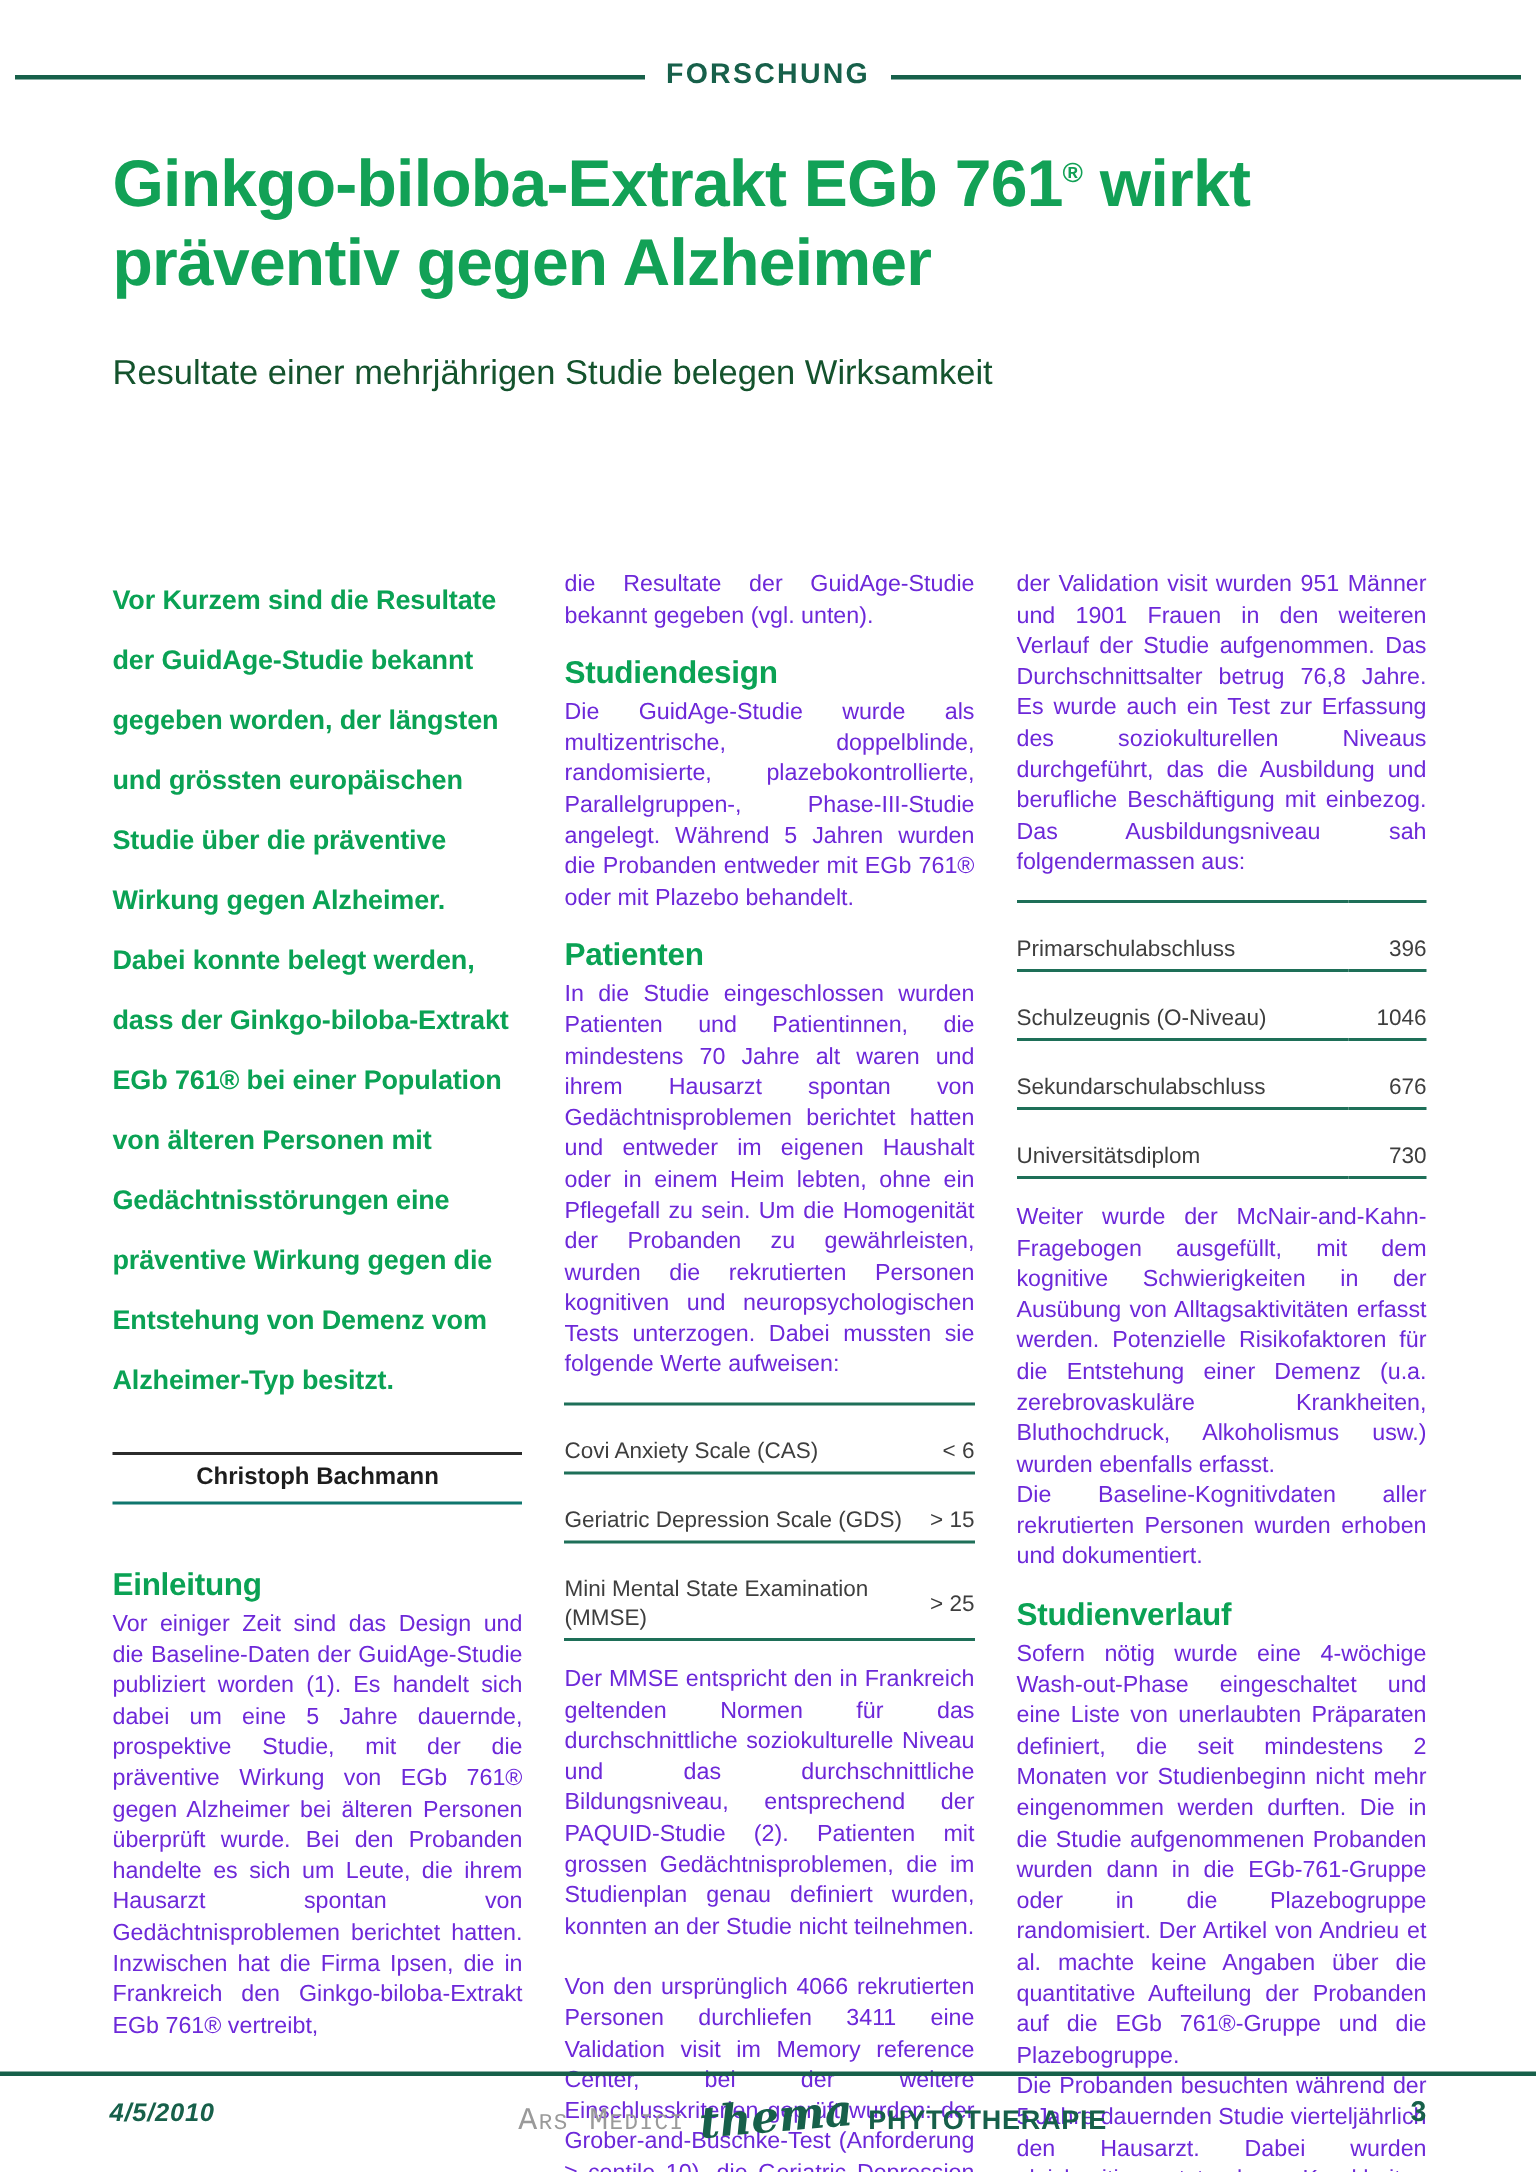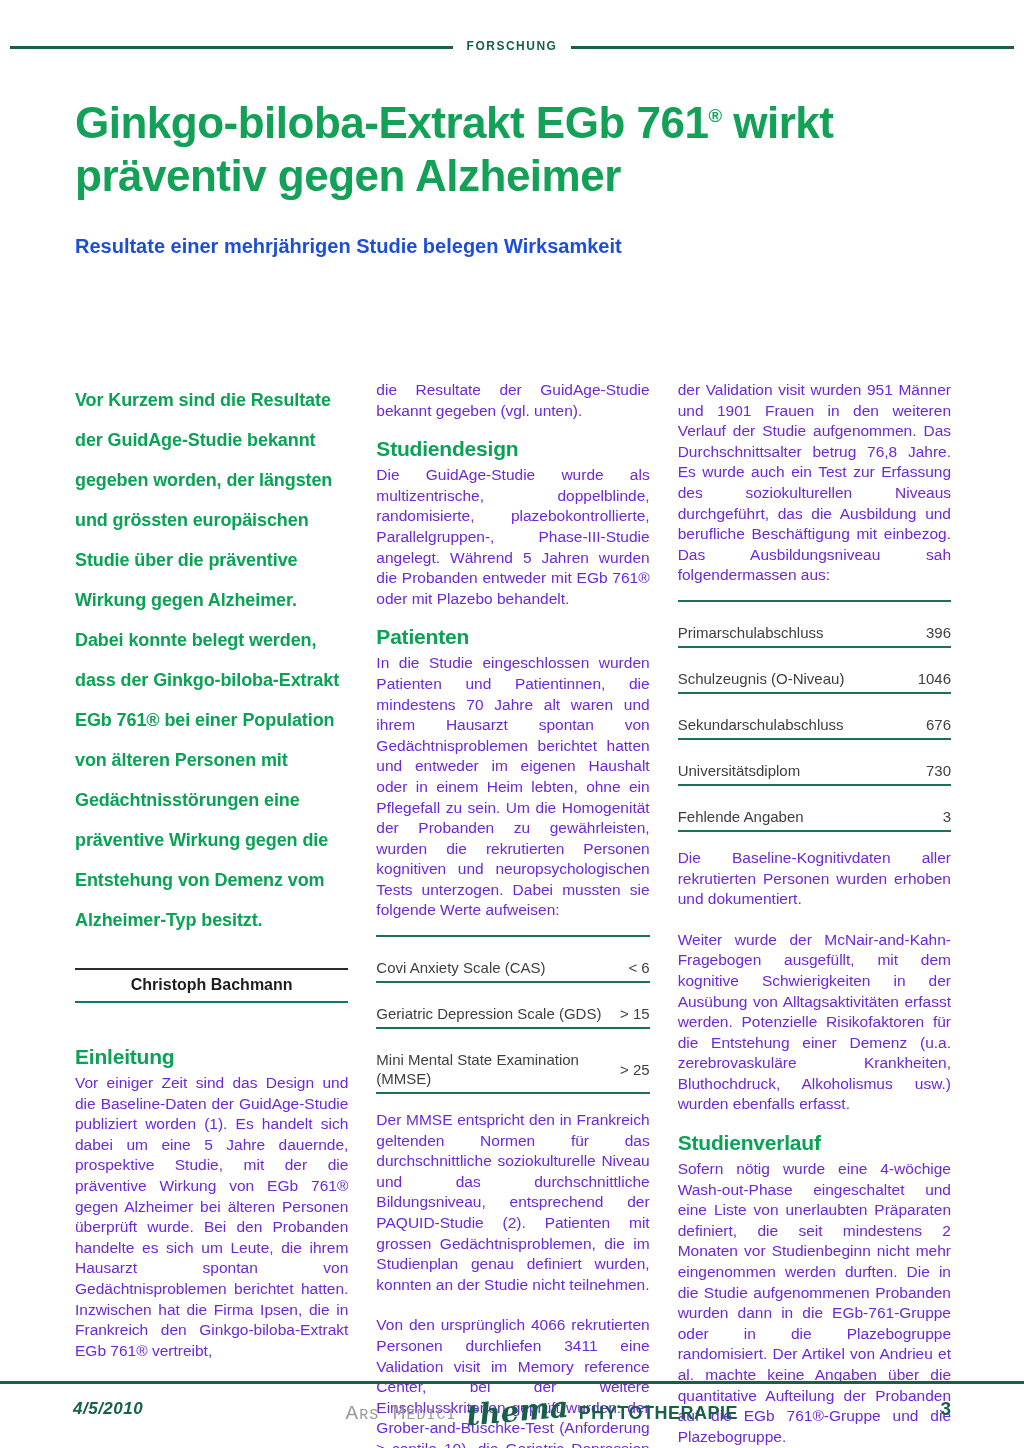--- a/index.html
+++ b/index.html
@@ -8,32 +8,32 @@
     font-family:"Liberation Sans","DejaVu Sans",sans-serif;
     -webkit-font-smoothing:antialiased;
   }
   
   .section-banner{
     position:absolute;top:40px;left:10px;right:10px;
     display:flex;align-items:center;gap:14px;
   }
   .section-banner .rule{flex:1;height:3px;background:#17604a;}
   .section-banner .section-label{
-    color:#17604a;font-weight:bold;font-size:12px;letter-spacing:1.5px;
+    color:#17604a;font-weight:bold;font-size:19px;letter-spacing:1.5px;
     white-space:nowrap;transform:translateY(-1px);
   }
   
   .title-block{position:absolute;top:96px;left:75px;width:880px;}
   .article-title{
     margin:0;color:#12a156;font-weight:bold;font-size:44px;line-height:53px;
     letter-spacing:-0.5px;
   }
   .article-title sup{font-size:0.42em;vertical-align:super;line-height:0;}
   .subtitle-abs{position:absolute;top:235px;left:75px;width:880px;margin:0;
-    color:#1d4ed8;font-weight:bold;font-size:20px;}
+    color:#14532d;font-weight:normal;font-size:23px;}
   
   .columns{
     position:absolute;top:380px;left:75px;width:876px;
     display:grid;grid-template-columns:repeat(3,1fr);column-gap:28px;
   }
   .col{min-width:0;}
   .lead{
     margin:0 0 26px 0;color:#0aa254;font-weight:bold;
     font-size:18px;line-height:40px;letter-spacing:-0.1px;
   }
@@ -152,29 +152,25 @@
           <td class="val">1046</td>
         </tr>
         <tr>
           <td>Sekundarschulabschluss</td>
           <td class="val">676</td>
         </tr>
         <tr>
           <td>Universitätsdiplom</td>
           <td class="val">730</td>
         </tr>
-        <tr>
-          <td>Fehlende Angaben</td>
-          <td class="val">3</td>
-        </tr>
       </tbody>
     </table>
 
+    <p class="body-text">Weiter wurde der McNair-and-Kahn-Fragebogen ausgefüllt, mit dem kognitive Schwierigkeiten in der Ausübung von Alltagsaktivitäten erfasst werden. Potenzielle Risikofaktoren für die Entstehung einer Demenz (u.a. zerebrovaskuläre Krankheiten, Bluthochdruck, Alkoholismus usw.) wurden ebenfalls erfasst.</p>
     <p class="body-text cont">Die Baseline-Kognitivdaten aller rekrutierten Personen wurden erhoben und dokumentiert.</p>
-    <p class="body-text">Weiter wurde der McNair-and-Kahn-Fragebogen ausgefüllt, mit dem kognitive Schwierigkeiten in der Ausübung von Alltagsaktivitäten erfasst werden. Potenzielle Risikofaktoren für die Entstehung einer Demenz (u.a. zerebrovaskuläre Krankheiten, Bluthochdruck, Alkoholismus usw.) wurden ebenfalls erfasst.</p>
     <h2 class="green-heading mt-heading">Studienverlauf</h2>
     <p class="body-text">Sofern nötig wurde eine 4-wöchige Wash-out-Phase eingeschaltet und eine Liste von unerlaubten Präparaten definiert, die seit mindestens 2 Monaten vor Studienbeginn nicht mehr eingenommen werden durften. Die in die Studie aufgenommenen Probanden wurden dann in die EGb-761-Gruppe oder in die Plazebogruppe randomisiert. Der Artikel von Andrieu et al. machte keine Angaben über die quantitative Aufteilung der Probanden auf die EGb 761®-Gruppe und die Plazebogruppe.</p>
     <p class="body-text cont">Die Probanden besuchten während der 5 Jahre dauernden Studie vierteljährlich den Hausarzt. Dabei wurden gleichzeitig entstandene Krankheiten und deren Behandlungen erfasst, die Compliance überprüft,</p>
   </div>
 </div>
 
 <div class="footer">
   <div class="footer-rule"></div>
   <div class="footer-row">
     <span class="footer-date">4/5/2010</span>

